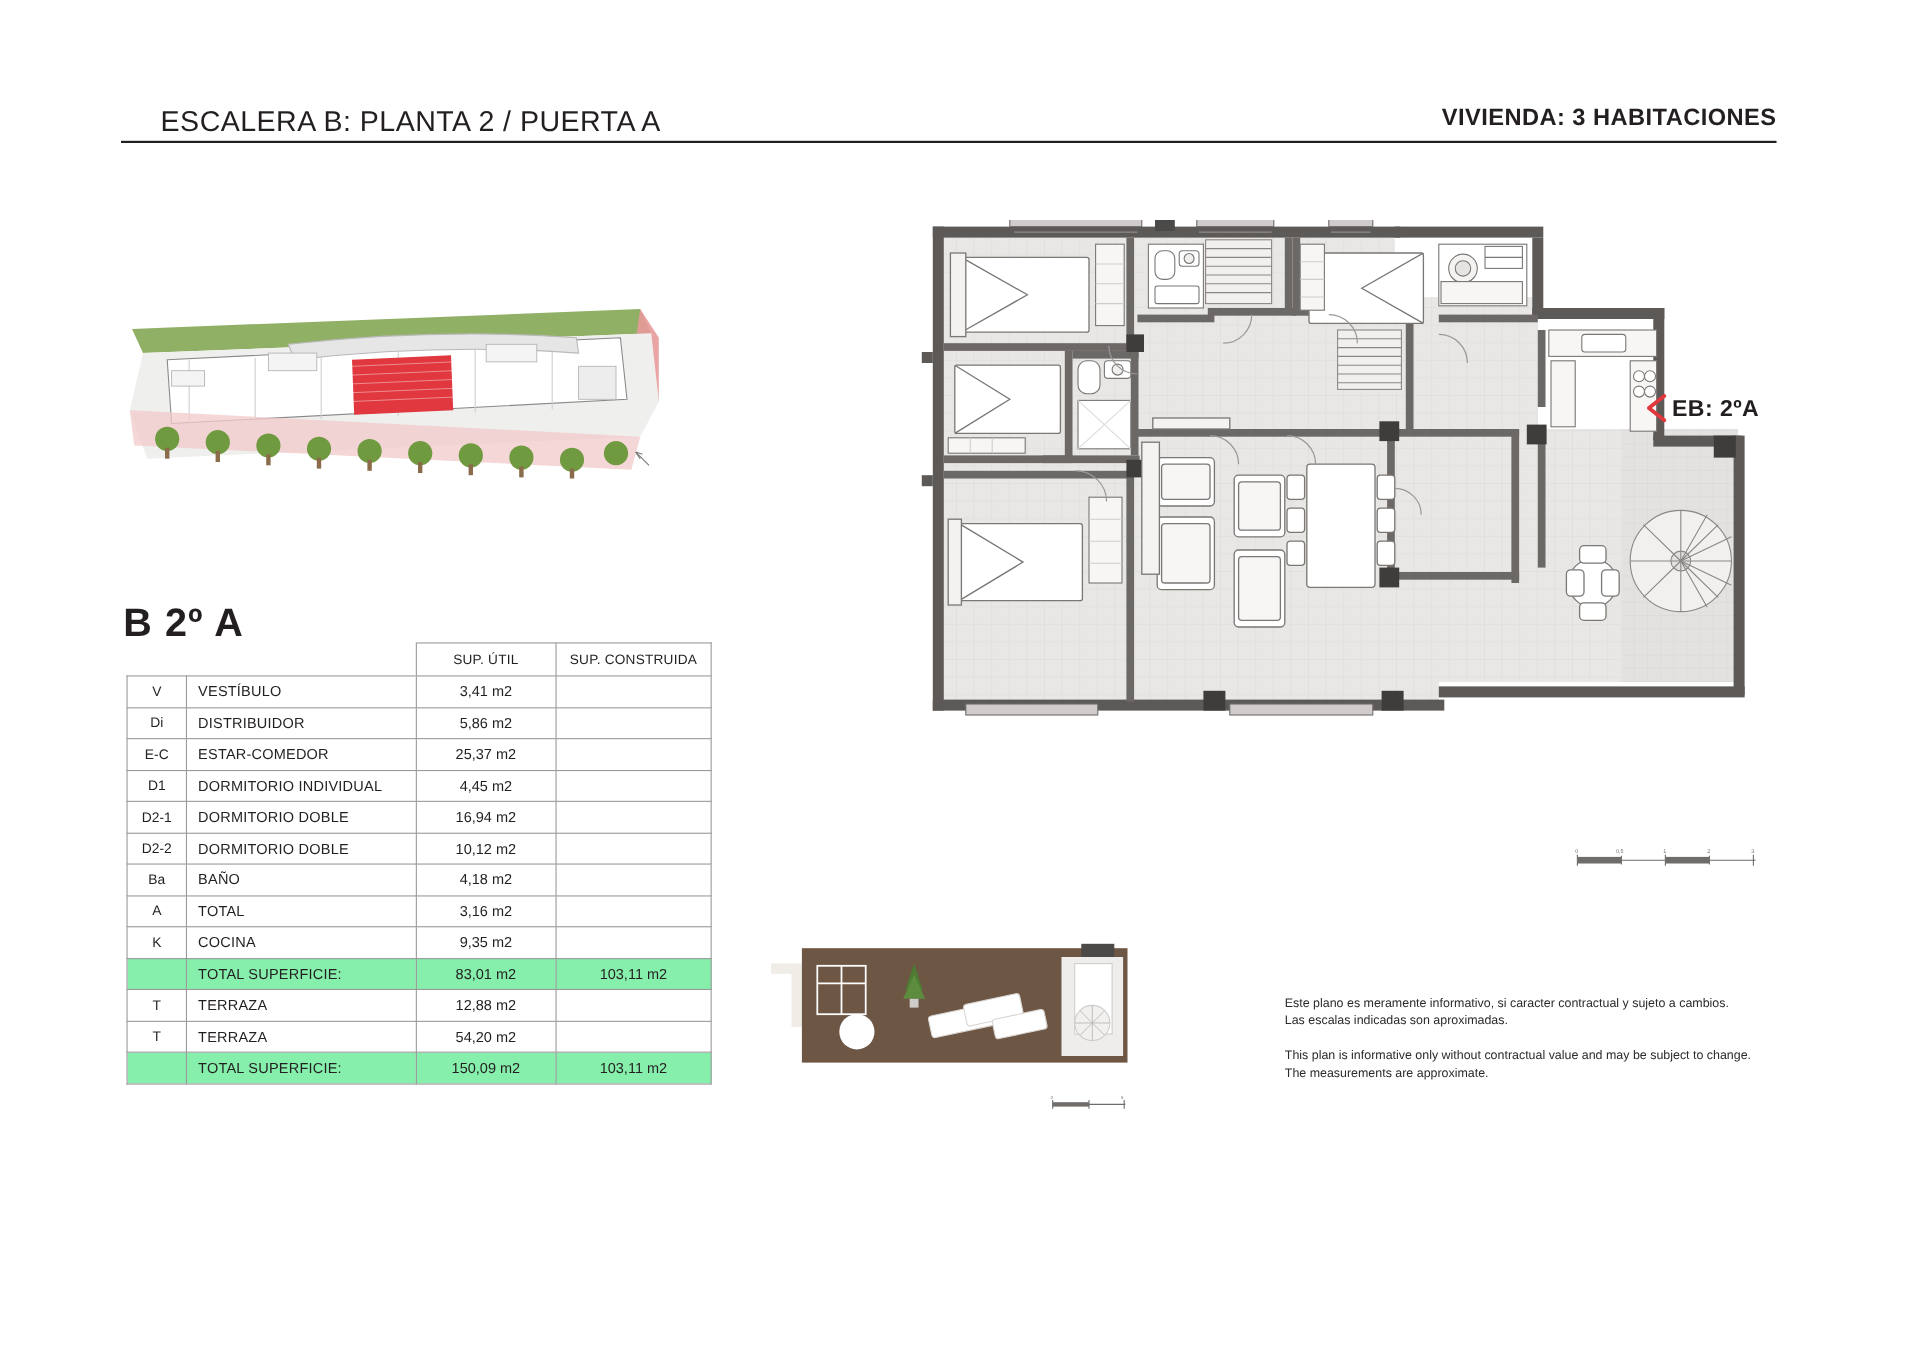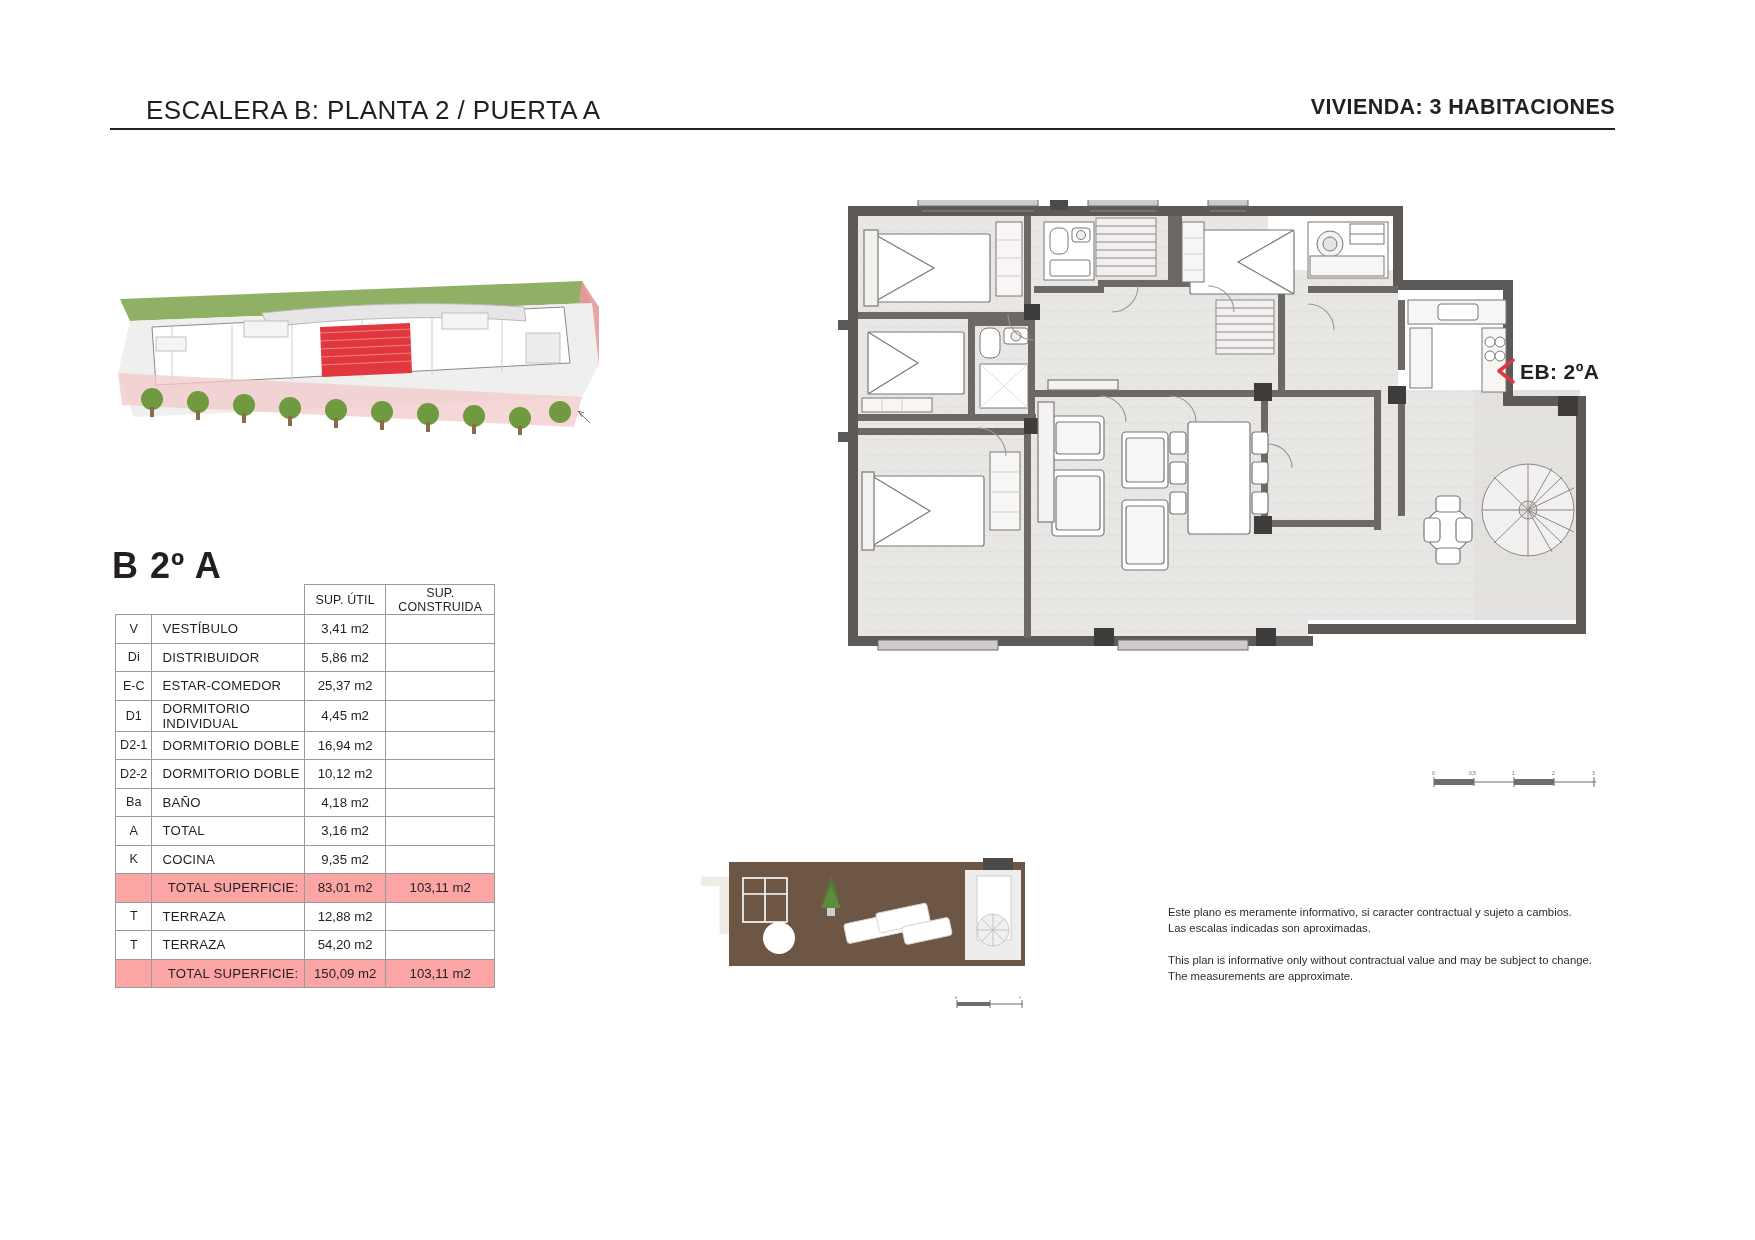--- a/index.html
+++ b/index.html
@@ -72,21 +72,21 @@
     font-size: 36px;
     font-weight: bold;
     letter-spacing: 1px;
   }
 
   
   #surfaces {
     position: absolute;
     left: 115px;
     top: 584px;
-    width: 380px;
+    width: 532px;
     border-collapse: collapse;
     font-size: 13.2px;
   }
   #surfaces td, #surfaces th {
     border: 1px solid #9a9a9a;
     padding: 0;
     height: 27.5px;
     font-weight: normal;
     color: #231f20;
   }
@@ -113,22 +113,21 @@
     letter-spacing: 0.2px;
     height: 29px;
   }
   #surfaces thead th.blank-a, #surfaces thead th.blank-b {
     border-top: none;
     border-left: none;
     border-bottom: none;
   }
   #surfaces thead th.blank-a { border-right: none; }
   #surfaces tr.total td {
-    background: #fca5a5;
-    text-align: center;
+    background: #86efac;
   }
   #surfaces tr.total td.c-name {
     padding-left: 10px;
   }
 
   
   #floorplan {
     position: absolute;
     left: 838px;
     top: 200px;

